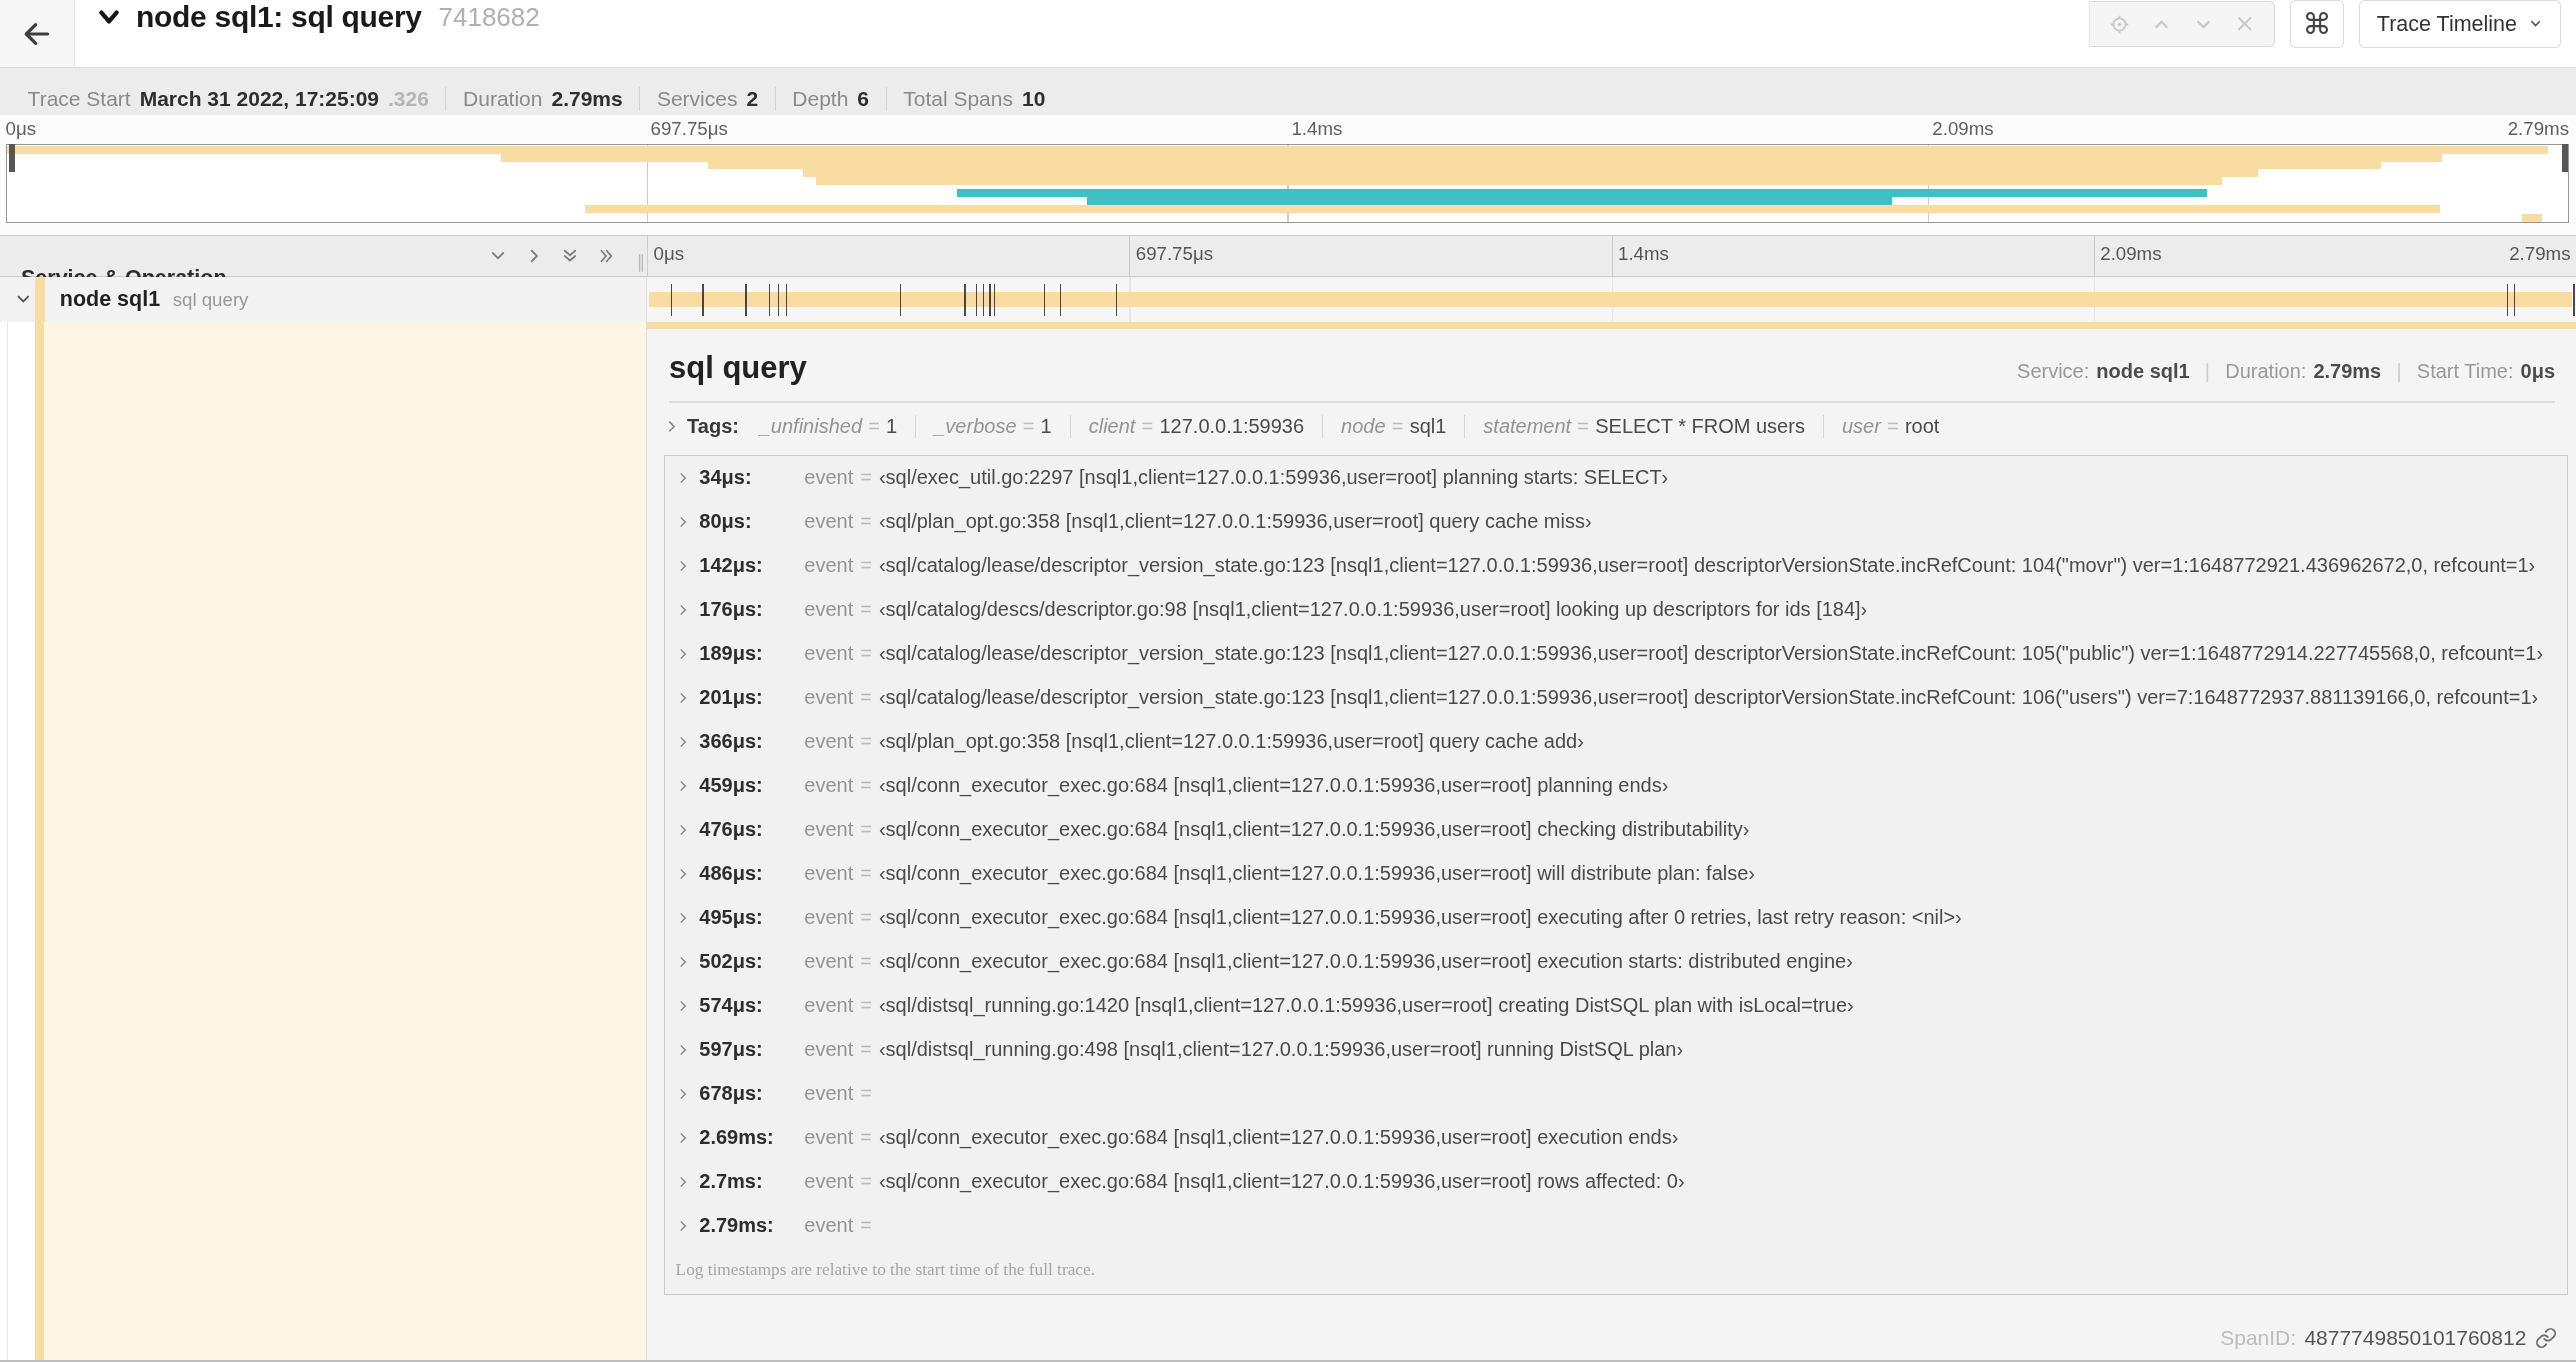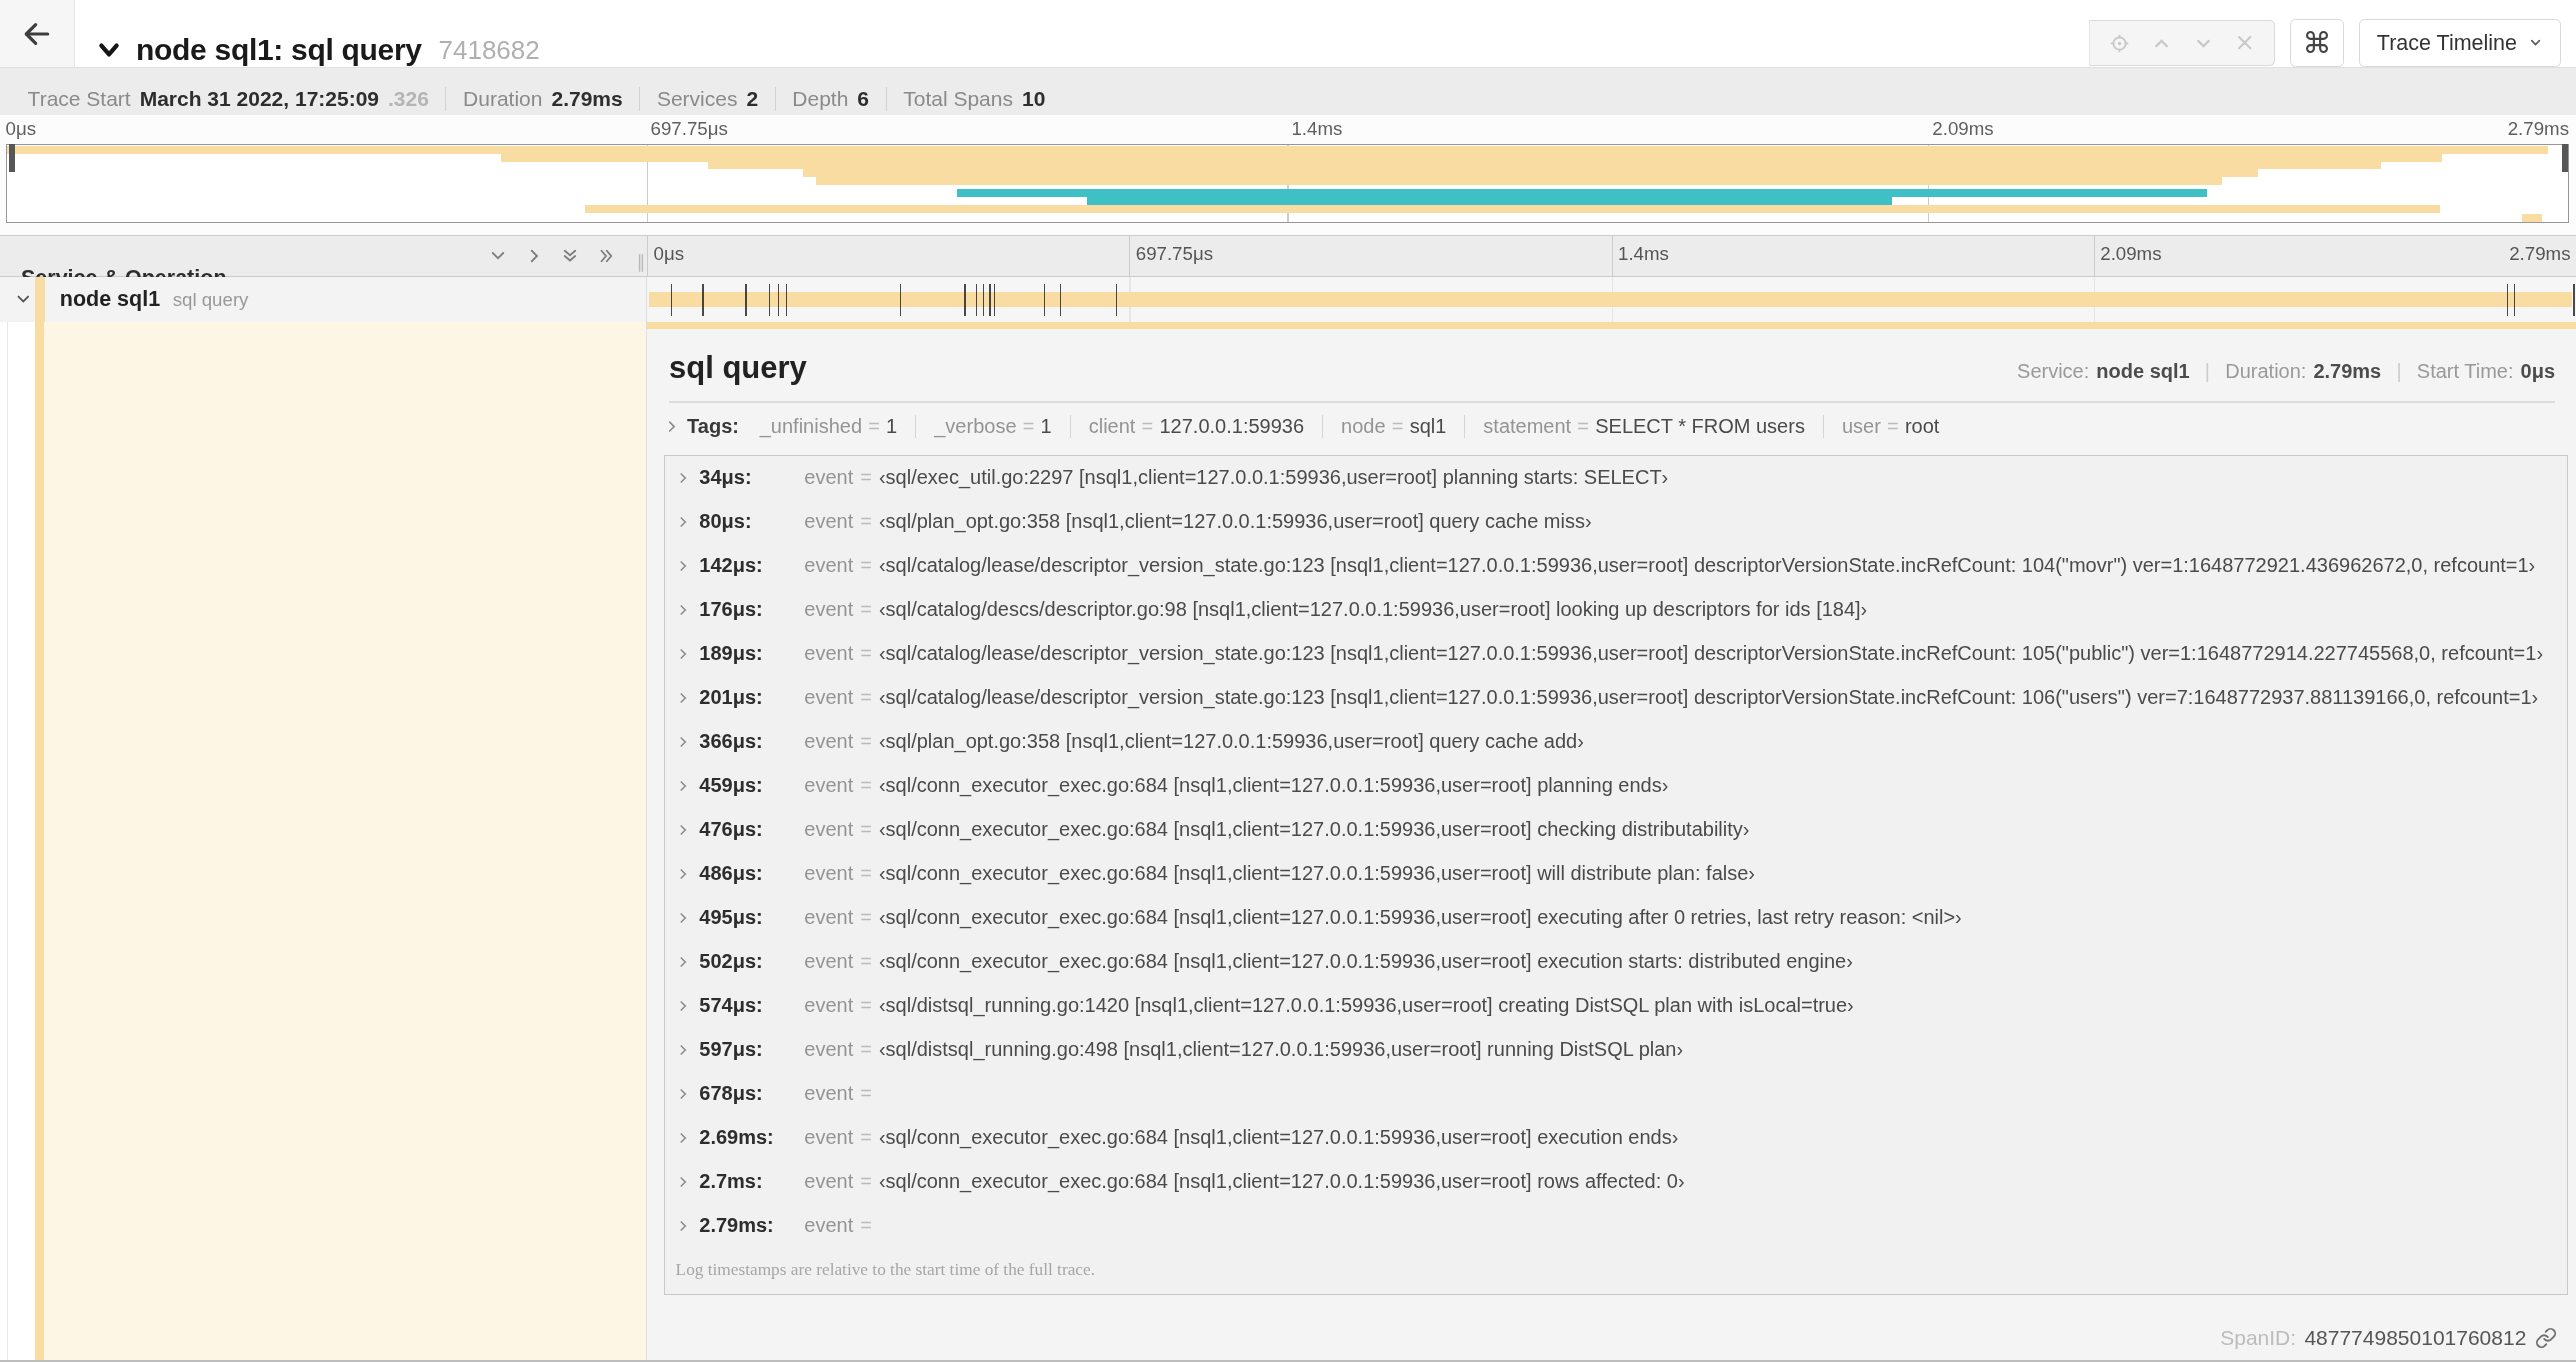--- a/index.html
+++ b/index.html
@@ -2,21 +2,21 @@
 <html style="font-size:11px"><head>
 <meta charset="utf-8">
 <style>
   * { margin:0; padding:0; box-sizing:border-box; }
   html,body { width:2576px; height:1363px; overflow:hidden; background:#fff;
     font-family:"Liberation Sans", sans-serif; }
   .page { position:relative; width:2576px; height:1363px; }
 
   
   .topbar { position:absolute; top:0; left:0; right:0; height:67px; background:#fff;
-    display:flex; align-items:flex-end; }
+    display:flex; align-items:flex-start; }
   .back-cell { width:75px; height:100%; background:#f6f6f6; border-right:1.4px solid #e4e4e4;
     display:flex; align-items:center; justify-content:center; cursor:pointer; }
   .title-wrap { display:flex; align-items:center; margin-left:21px; gap:14px; }
   .trace-title { font-size:30px; font-weight:bold; color:#1a1a1a; letter-spacing:-0.3px; }
   .trace-id { font-size:26px; color:#b0b0b0; margin-left:2.8px; }
   .controls { margin-left:auto; display:flex; align-items:center; margin-right:15.2px; gap:15.2px; }
   .find-combo { display:flex; height:46px; }
   .find-input { width:388px; border:1.4px solid #d9d9d9; border-right:none;
     border-radius:5.5px 0 0 5.5px; padding:0 18px; font-size:21.5px; color:#555; background:#fff;
     outline:none; font-family:"Liberation Sans",sans-serif; }
@@ -86,21 +86,21 @@
   .d-header { display:flex; align-items:baseline; padding:21px 21px 0 22px; }
   .d-title { font-size:31px; font-weight:bold; color:#222; }
   .d-meta { margin-left:auto; font-size:20px; color:#999; display:flex; align-items:baseline; }
   .d-meta b { color:#4c4c4c; margin-left:7px; }
   .d-meta-sep { color:#ccc; margin:0 15.2px; }
   .d-divider { height:1.4px; background:#dcdcdc; margin:15.2px 21px 0 22px; }
   .tags-row { display:flex; align-items:center; padding:12.5px 21px 9.7px 16.6px; font-size:20px; cursor:pointer; }
   .tags-label { font-weight:bold; color:#383838; margin:0 2.8px 0 8.3px; }
   .tag-item { padding:0 18px; display:flex; align-items:baseline; }
   .tag-item + .tag-item { border-left:1.4px solid #d5d5d5; }
-  .tag-key { color:#949494; } .tag-eq { color:#bbb; margin:0 6.2px; } .tag-val { color:#4a4a4a; }
+  .tag-key { color:#949494;font-style:italic; } .tag-eq { color:#bbb; margin:0 6.2px; } .tag-val { color:#4a4a4a; }
   .logs-box { margin:7px 8.3px 0 16.6px; border:1.4px solid #c9c9c9; background:#f1f1f1; }
   .logs-header { height:43px; background:#e4e4e4; display:flex; align-items:center; padding-left:11px;
     font-size:21px; border-bottom:1.4px solid #d2d2d2; cursor:pointer; }
   .logs-label { font-weight:bold; color:#333; margin-left:8.3px; }
   .logs-count { color:#8a8a8a; margin-left:7px; }
   .log-row { height:44px; display:flex; align-items:center; padding-left:11px; font-size:20px;
     cursor:pointer; white-space:nowrap; overflow:hidden; }
   .log-time { font-weight:bold; color:#2d2d2d; margin-left:9.7px; width:105px; flex:none; }
   .log-key { color:#949494; } .log-eq { color:#bbb; margin:0 7px; } .log-msg { color:#4a4a4a; }
   .logs-note { padding:12.5px 0 14px 11px; font-size:17.3px; color:#a6a6a6;font-family:Liberation Serif, serif; }

